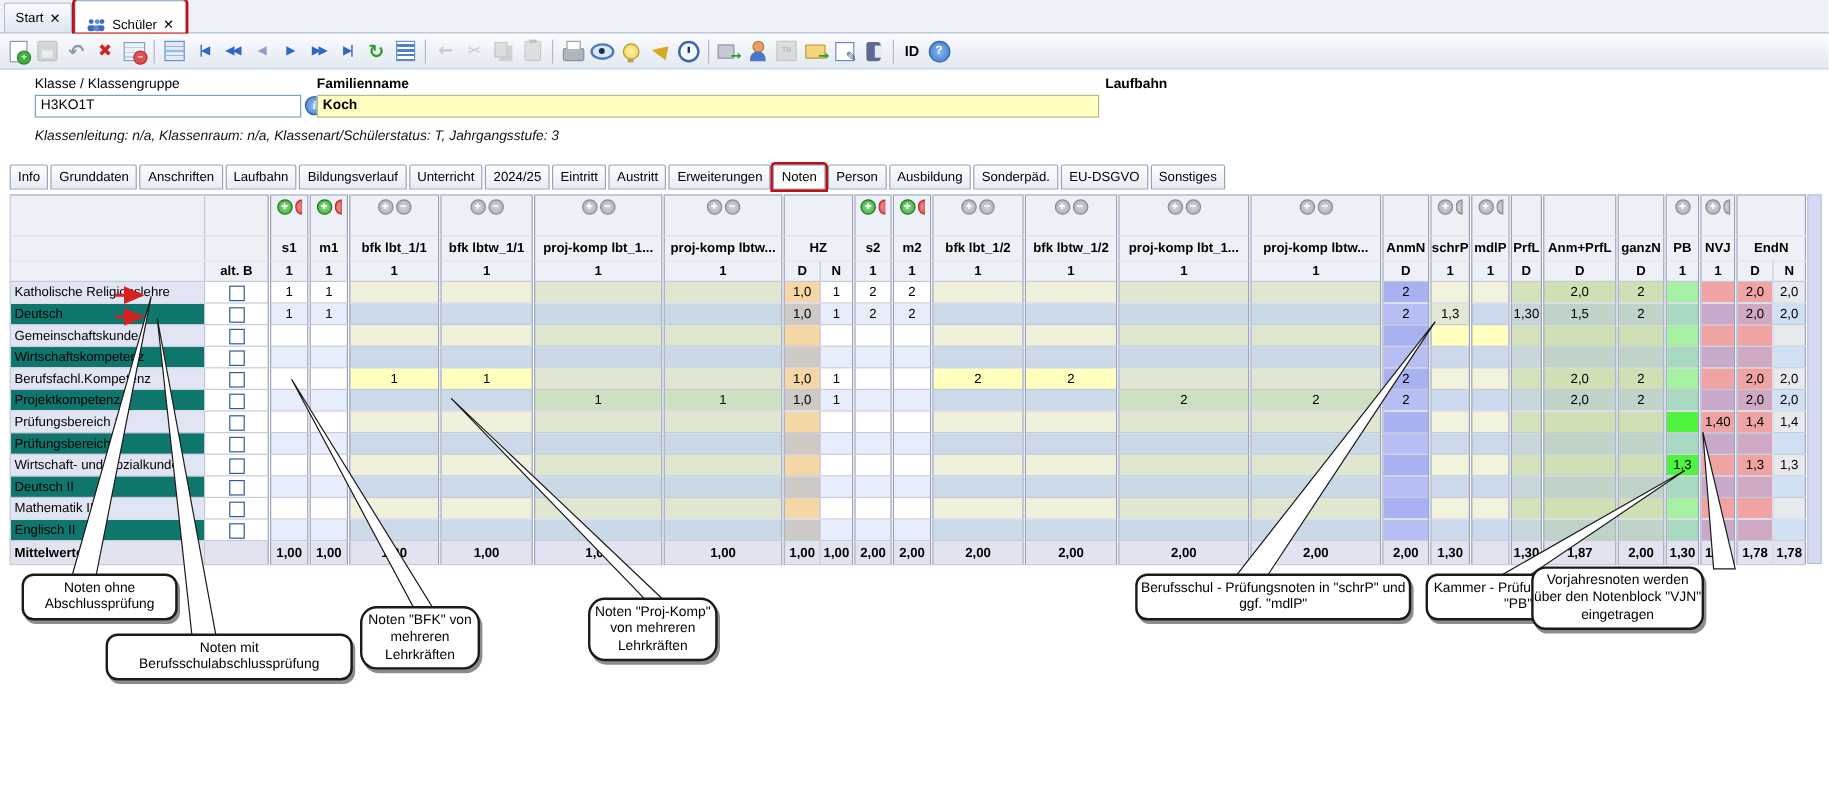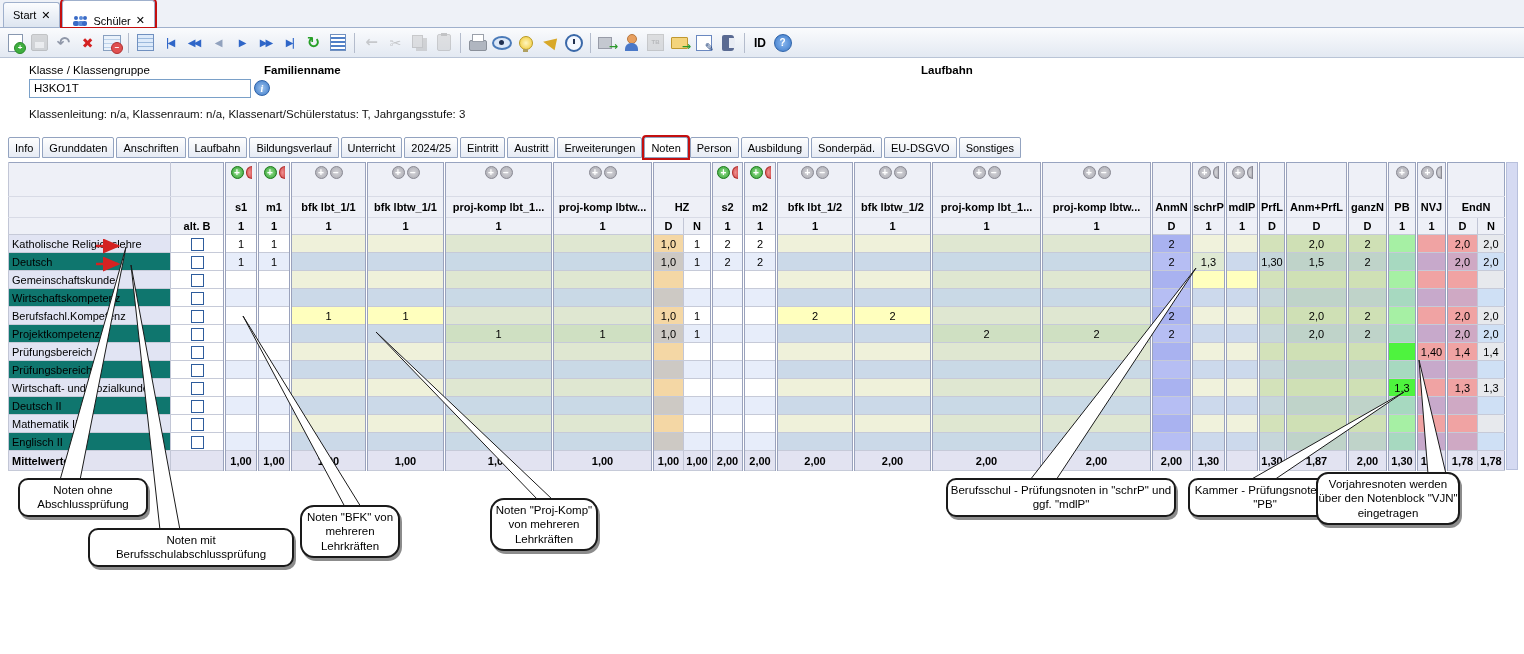--- a/index.html
+++ b/index.html
@@ -87,21 +87,21 @@
   
   #formarea { position:absolute; left:0; top:58px; width:100%; height:76px; background:#fff;margin-left:21px; }
   .flabel { position:absolute; top:6px; font-size:11.5px; }
   .flabel.b { font-weight:bold; }
   .field { position:absolute; top:21px; height:19px; border:1px solid #7aa0c8; background:#fff;
     padding:2px 4px; font-size:11.5px; }
   .field.yellow { background:#ffffc2; border-color:#b8b890; font-weight:bold; }
   #info-icon { position:absolute; left:233px; top:22px; width:16px; height:16px; border-radius:50%;
     background:radial-gradient(#9ec4ee,#3a78c8); border:1px solid #2d62a8; color:#fff;
     font:bold italic 10px/15px "Liberation Serif",serif; text-align:center; }
-  #statusline { position:absolute; left:8px; top:50px; font-size:11.5px; color:#111; }
+  #statusline { position:absolute; left:8px; top:50px; font-style:italic; font-size:11.5px; color:#111; }
 
   
   #stabs { position:absolute; left:0; top:134px; width:100%; height:24px; display:flex;
     align-items:flex-end; padding-left:8px; background:#fff; }
   .stab { height:21px; padding:0 6px; display:inline-flex; align-items:center; margin-right:2px;
     border:1px solid #93a3c0; border-radius:2px 2px 0 0; background:linear-gradient(#fefefe,#e6ebf4);
     white-space:nowrap; position:relative; }
   .stab.hl { box-shadow:0 0 0 2px #c40f0f; z-index:2; background:#fff; }
 
   
@@ -154,21 +154,21 @@
   
   .callout { position:absolute; background:#fff; border:2px solid #1a1a1a; border-radius:10px;
     padding:3px 0; text-align:center; font-size:11.5px; line-height:1.25;
     box-shadow:2px 3px 0 rgba(0,0,0,.45); z-index:7; }
   #c1{left:18px;top:478px;width:130px;}
   #c2{left:88px;top:528px;width:206px;}
   #c3{left:300px;top:505px;width:100px;border-radius:14px;}
   #c4{left:490px;top:498px;width:108px;border-radius:14px;}
   #c5{left:946px;top:478px;width:230px;}
   #c6{left:1188px;top:478px;width:154px;}
-  #c7{left:1276px;top:472px;width:144px;border-radius:12px;margin-left:40px;}
+  #c7{left:1276px;top:472px;width:144px;border-radius:12px;}
 
   #overlay { position:absolute; left:0; top:0; width:1524px; height:654px; pointer-events:none; z-index:6; }
 </style>
 </head>
 <body>
 
 <div id="app">
 
   <div id="wtabs">
       <div class="wtab">
@@ -229,20 +229,21 @@
       <span class="tbi tbi-id-search">ID</span>
       <span class="tbi tbi-help"></span>
     </div>
 
   <div id="formarea">
     <span class="flabel" style="left:8px">Klasse / Klassengruppe</span>
     <span class="flabel b" style="left:243px">Familienname</span>
     <span class="flabel b" style="left:900px">Laufbahn</span>
     <div class="field" style="left:8px;width:222px">H3KO1T</div>
     <div id="info-icon">i</div>
+    <div class="field yellow" style="left:243px;width:652px">Koch</div>
     <div id="statusline">Klassenleitung: n/a, Klassenraum: n/a, Klassenart/Schülerstatus: T, Jahrgangsstufe: 3</div>
   </div>
 
   <div id="stabs">
       <div class="stab">Info</div>
       <div class="stab">Grunddaten</div>
       <div class="stab">Anschriften</div>
       <div class="stab">Laufbahn</div>
       <div class="stab">Bildungsverlauf</div>
       <div class="stab">Unterricht</div>

